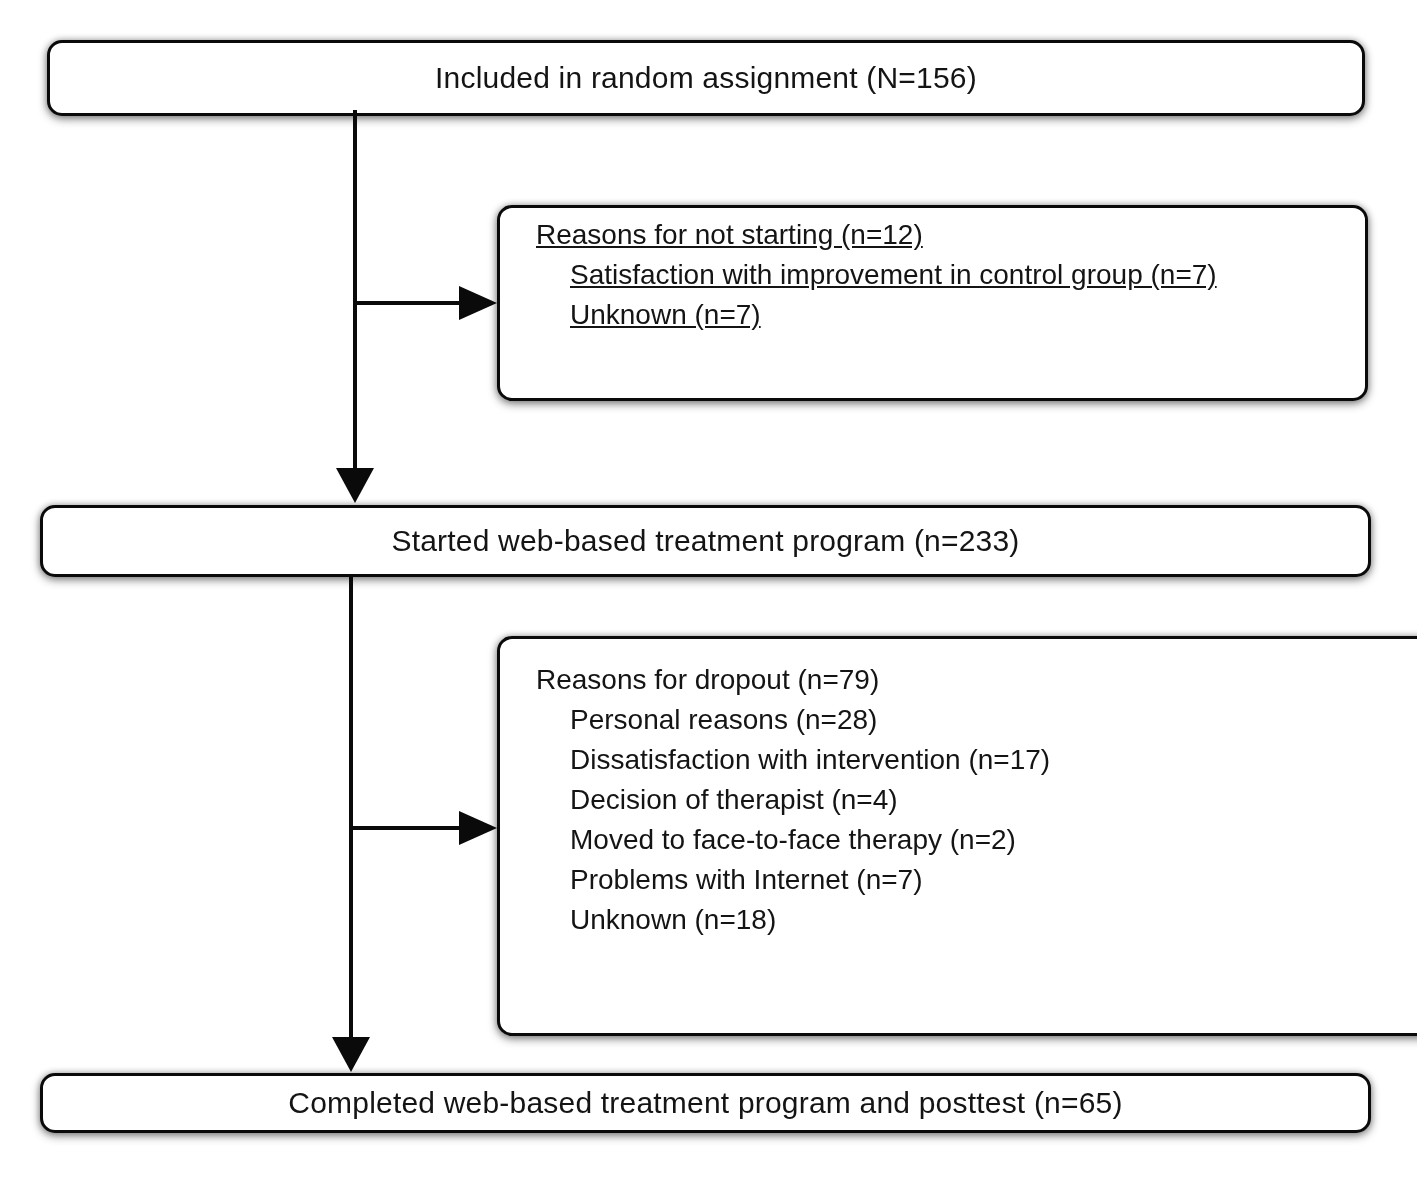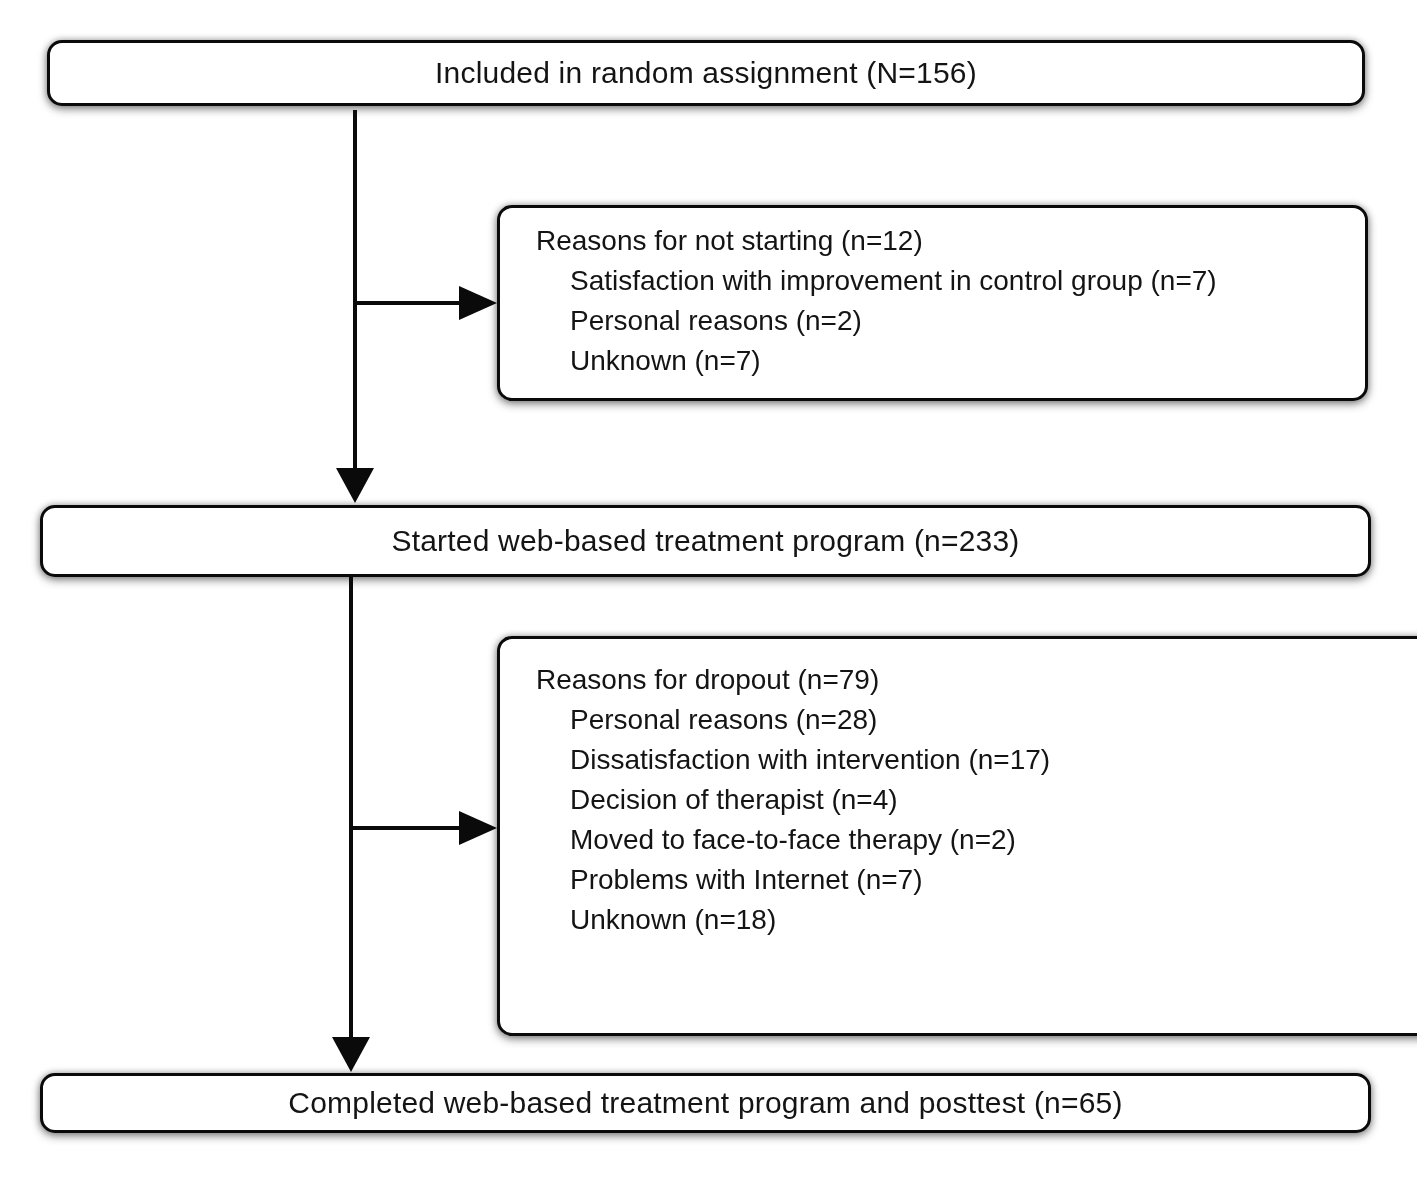--- a/index.html
+++ b/index.html
@@ -34,21 +34,21 @@
   .list-box {
     font-size: 28px;
     line-height: 40px;
   }
   .list-title {
     padding-left: 36px;
   }
   .list-item {
     padding-left: 70px;
   }
-  .pad-top-sm { padding-top: 13px; }
+  .pad-top-sm { padding-top: 7px; text-decoration: underline; }
   .pad-top-md { padding-top: 21px; }
   .line {
     position: absolute;
     background: #0a0a0a;
   }
   .line.v { width: 4px; }
   .line.h { height: 4px; }
   .arrow-down {
     position: absolute;
     width: 0; height: 0;
@@ -62,34 +62,33 @@
     border-top: 17px solid transparent;
     border-bottom: 17px solid transparent;
     border-left: 38px solid #0a0a0a;
   }
 </style>
 </head>
 <body>
 
 <div class="stage">
 
-  <div class="box center-box" style="left:47px; top:40px; width:1318px; height:66px;">
+  <div class="box center-box" style="left:47px; top:40px; width:1318px; height:76px;">
     <span>Included in random assignment (N=156)</span>
   </div>
 
   <div class="line v" style="left:353px; top:110px; height:360px;"></div>
   <div class="arrow-down" style="left:336px; top:468px;"></div>
 
   <div class="line h" style="left:355px; top:301px; width:107px;"></div>
   <div class="arrow-right" style="left:459px; top:286px;"></div>
 
   <div class="box list-box pad-top-sm" style="left:497px; top:205px; width:871px; height:196px;">
     <div class="list-title">Reasons for not starting (n=12)</div>
     <div class="list-item">Satisfaction with improvement in control group (n=7)</div>
-    <div class="list-item">Personal reasons (n=2)</div>
     <div class="list-item">Unknown (n=7)</div>
   </div>
 
   <div class="box center-box" style="left:40px; top:505px; width:1331px; height:72px;">
     <span>Started web-based treatment program (n=233)</span>
   </div>
 
   <div class="line v" style="left:349px; top:577px; height:462px;"></div>
   <div class="arrow-down" style="left:332px; top:1037px;"></div>
 

